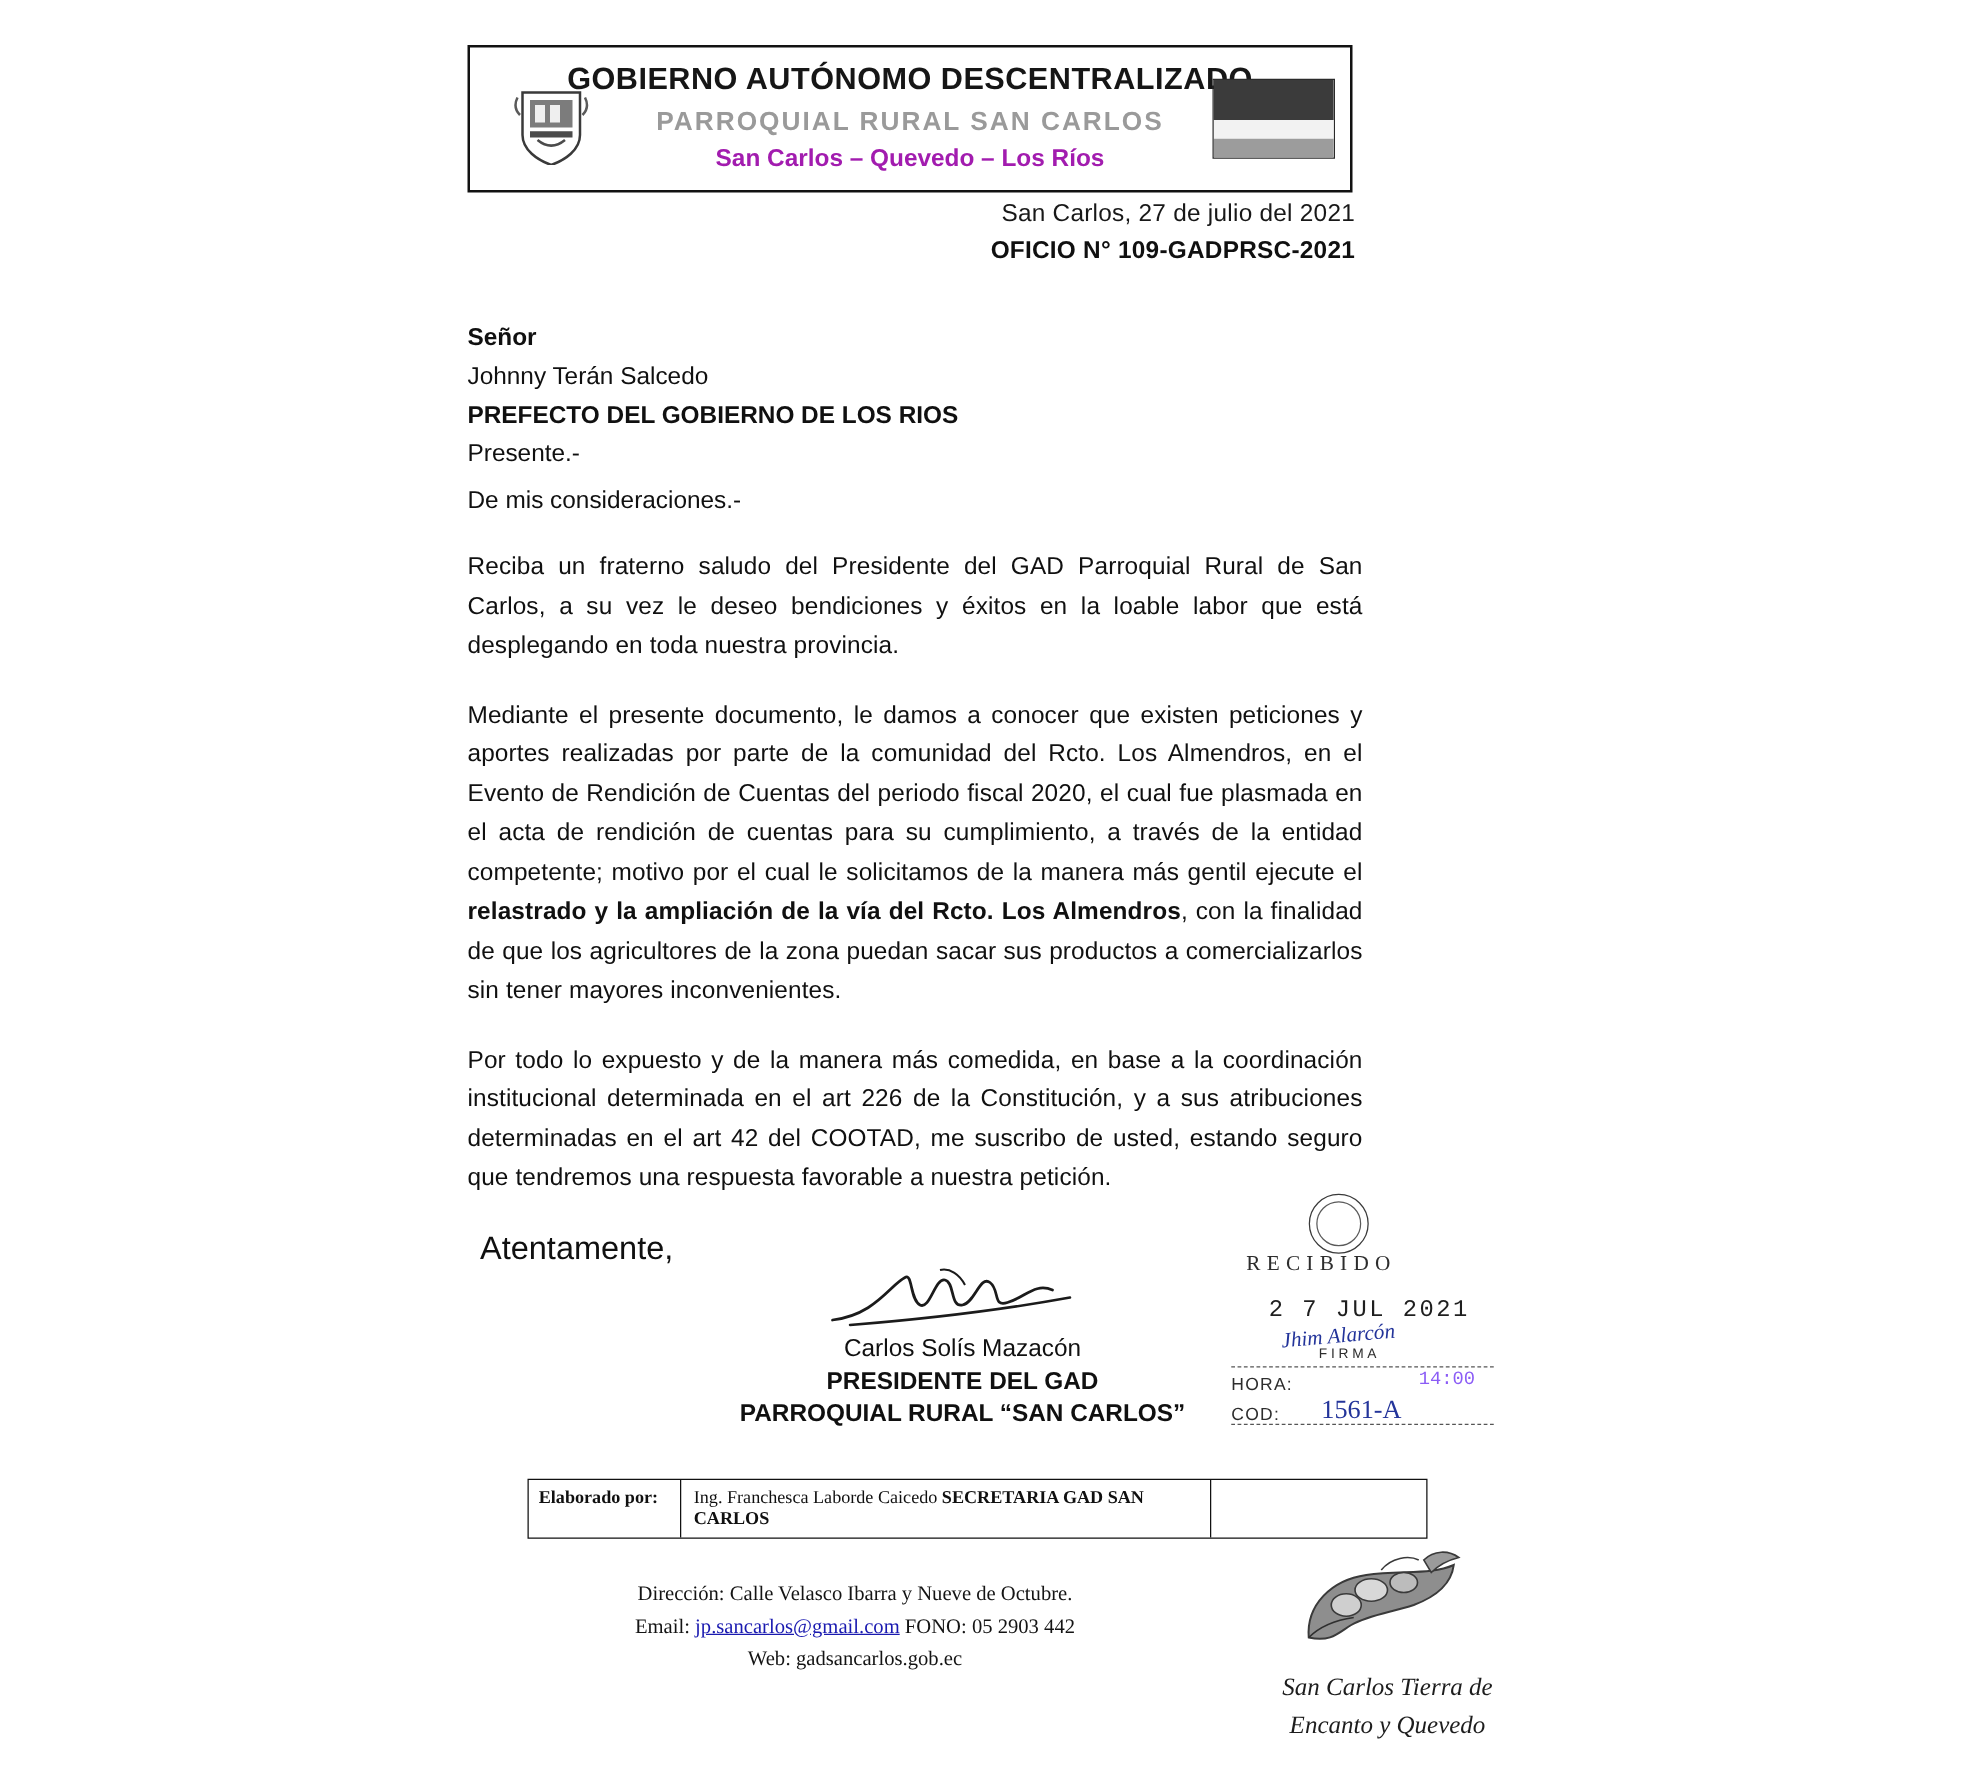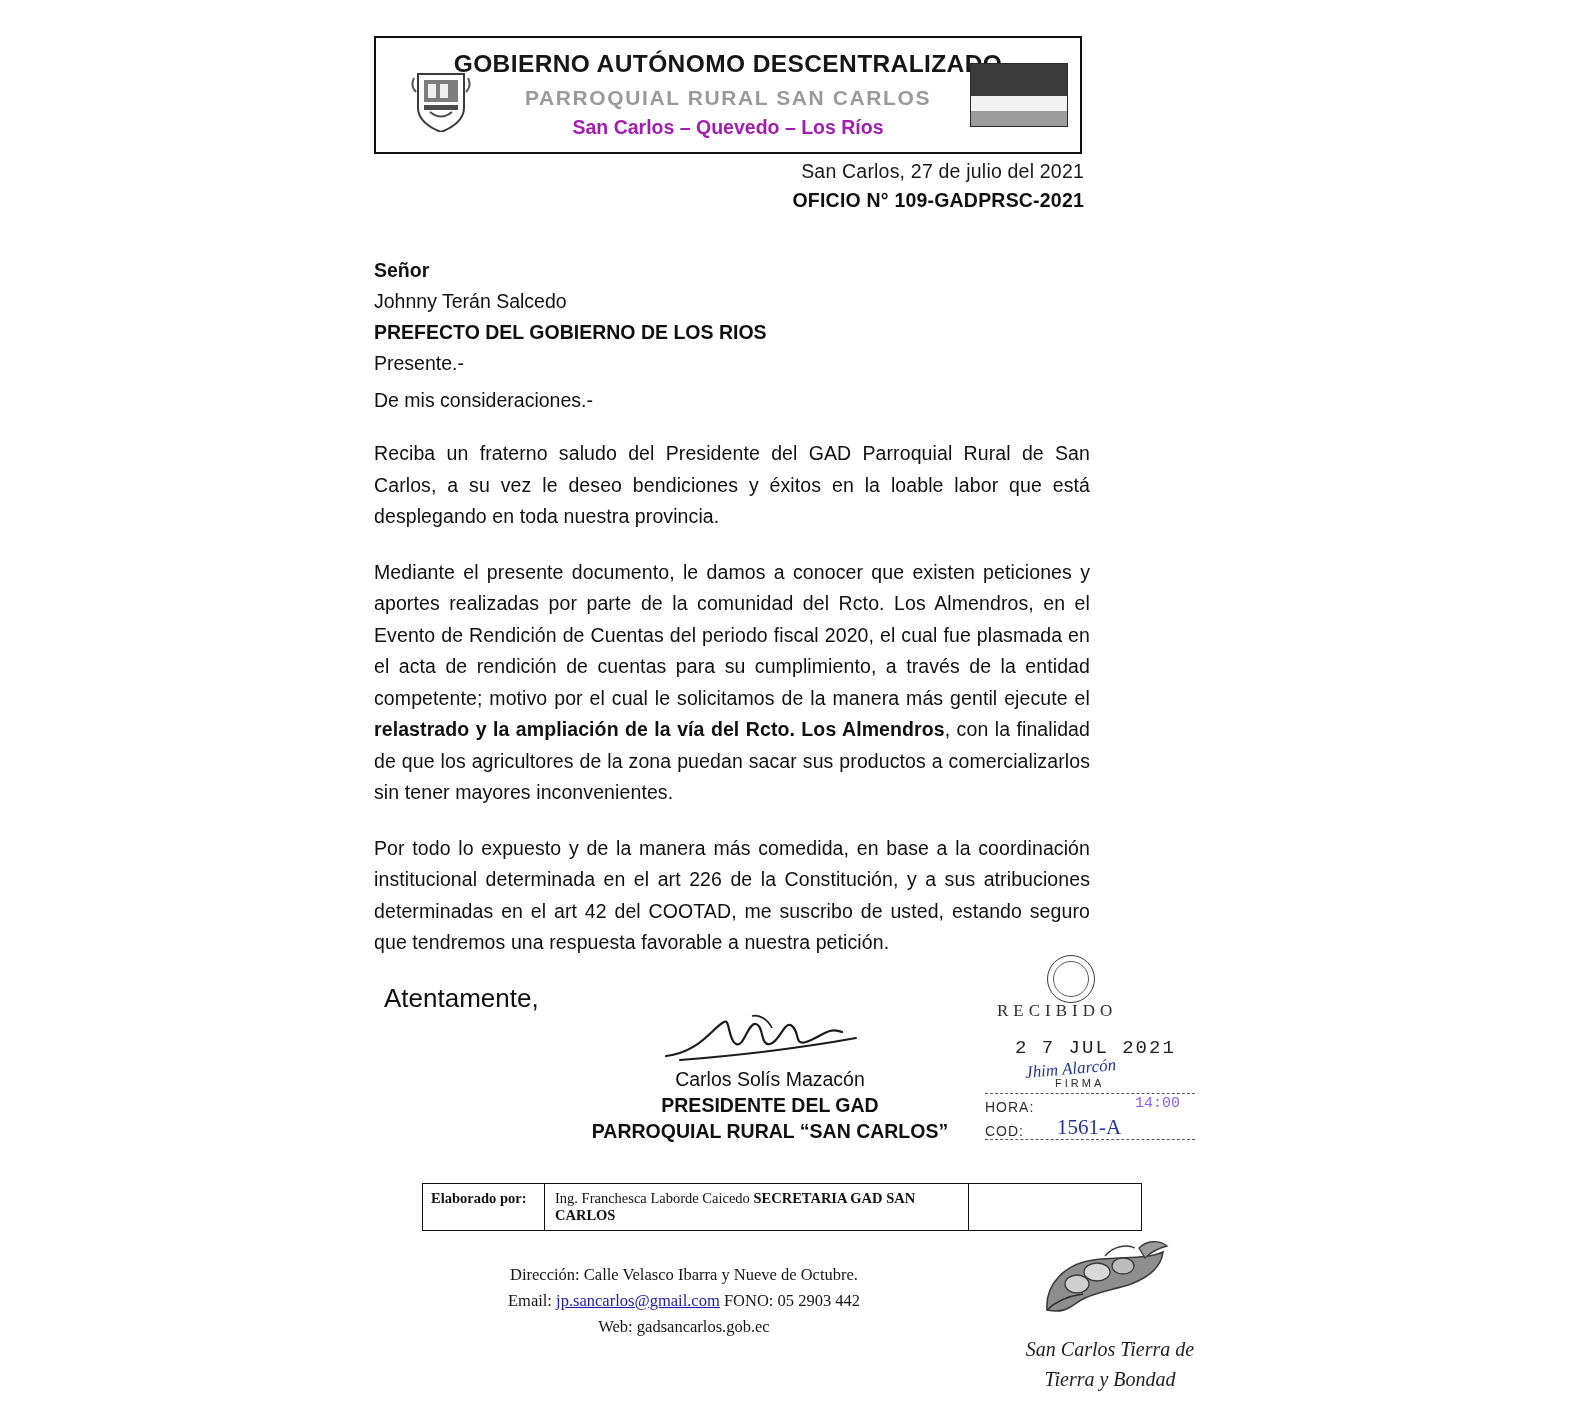--- a/index.html
+++ b/index.html
@@ -387,15 +387,15 @@
     <path d="M12 72 C10 46 30 26 58 22 C86 18 110 22 128 14 C126 30 112 40 96 46 C78 52 60 54 46 62 C36 68 30 76 12 72 Z" fill="#8e8e8e" stroke="#3a3a3a" stroke-width="1.6"></path>
     <path d="M12 72 C22 62 34 58 48 56" fill="none" stroke="#2f2f2f" stroke-width="1.4"></path>
     <ellipse cx="62" cy="34" rx="13" ry="9" fill="#d8d8d8" stroke="#3a3a3a" stroke-width="1.3"></ellipse>
     <ellipse cx="88" cy="28" rx="11" ry="8" fill="#bcbcbc" stroke="#3a3a3a" stroke-width="1.3"></ellipse>
     <ellipse cx="42" cy="46" rx="12" ry="9" fill="#cfcfcf" stroke="#3a3a3a" stroke-width="1.3"></ellipse>
     <path d="M104 10 C112 2 124 2 132 8 C124 10 116 14 110 20 Z" fill="#9b9b9b" stroke="#3a3a3a" stroke-width="1.3"></path>
     <path d="M70 18 C78 8 92 6 100 10" fill="none" stroke="#3a3a3a" stroke-width="1.3"></path>
   </svg>
   <div class="brand-slogan">
     <div>San Carlos Tierra de</div>
-    <div>Tierra y Bondad</div>
+    <div>Encanto y Quevedo</div>
   </div>
 </div>
 
 </body></html>

